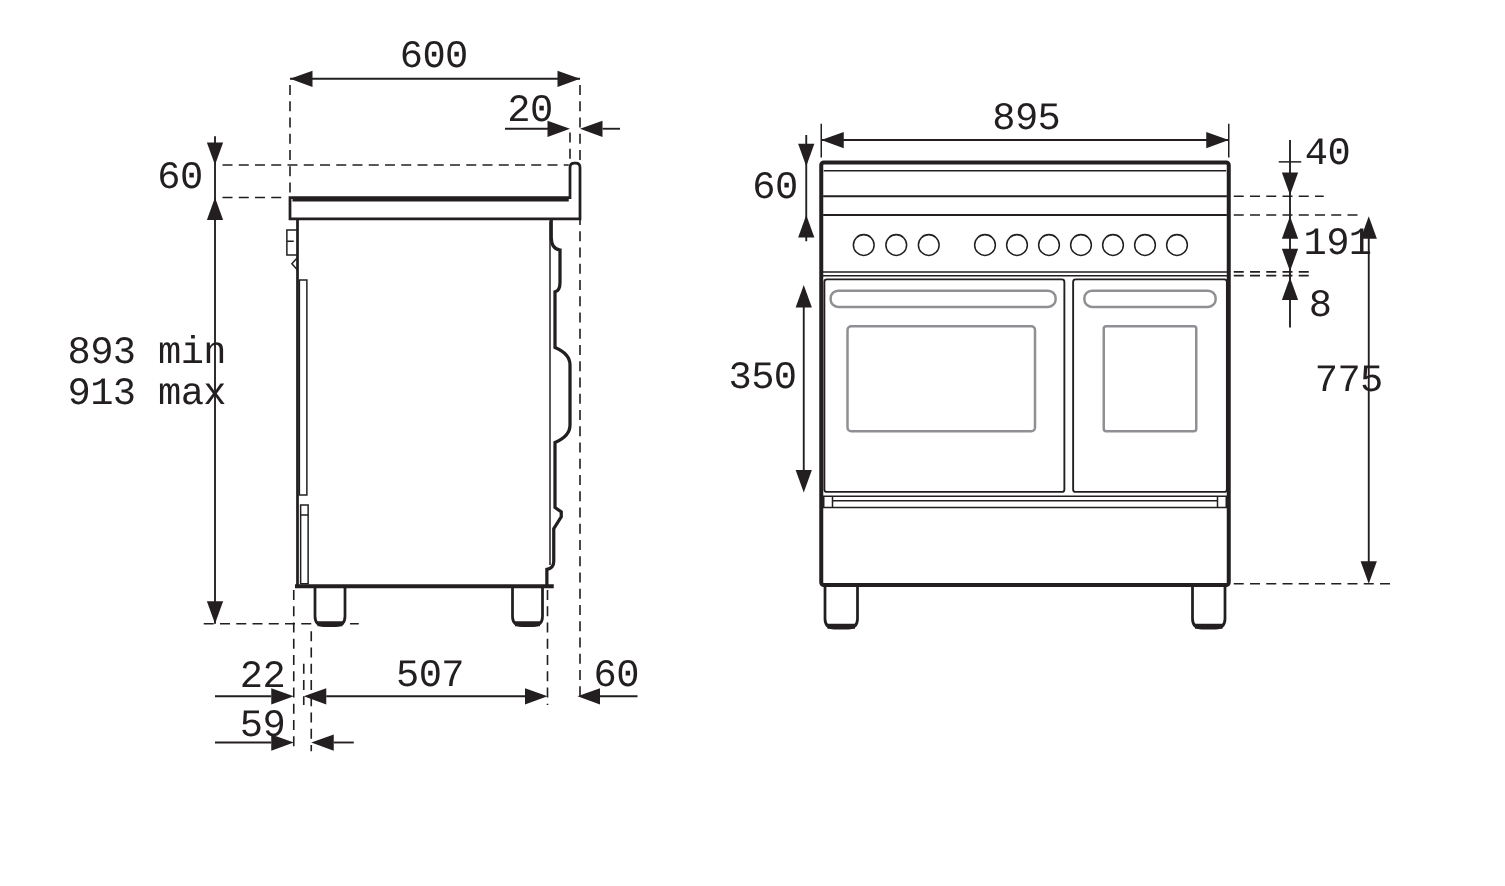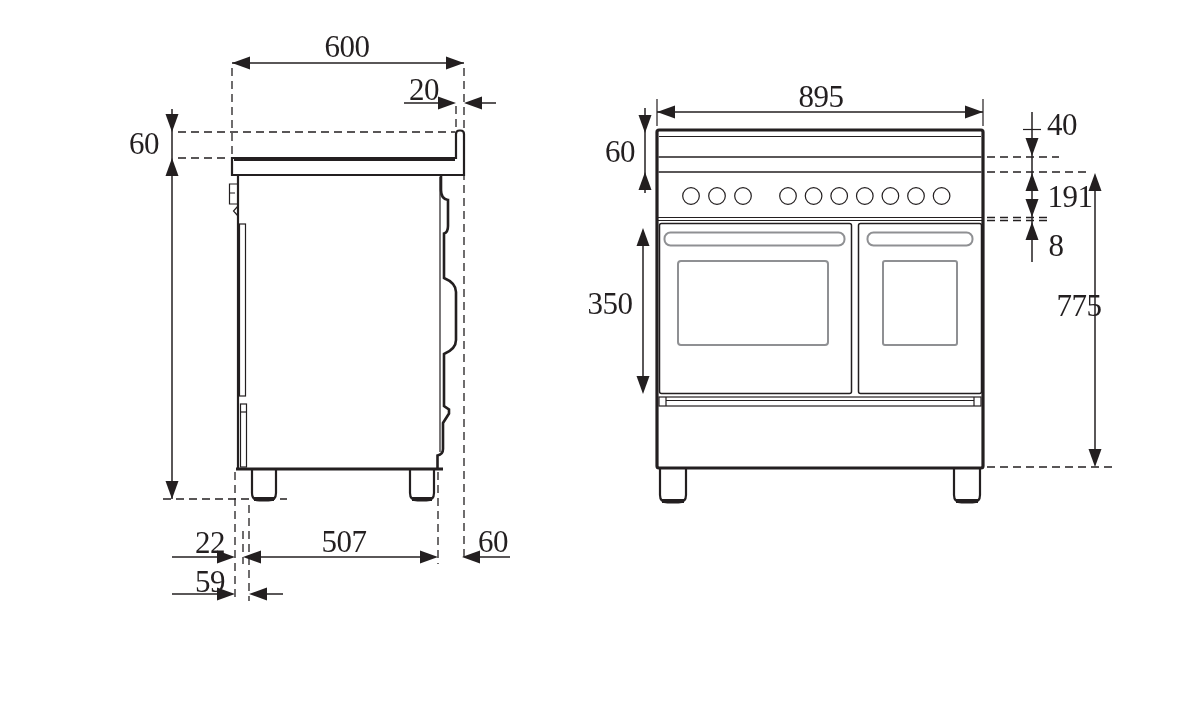--- a/index.html
+++ b/index.html
@@ -5,21 +5,21 @@
   :root{
     --line:#231f20;
     --detail:#8f9093;
     --bg:#ffffff;
   }
   html,body{margin:0;padding:0;background:var(--bg);}
   .canvas{
     position:relative;
     width:1204px;height:709px;
     background:var(--bg);
-    font-family:Liberation Serif, serif;
+    font-family:Liberation Mono, monospace;
     overflow:hidden;
   }
   svg{position:absolute;left:0;top:0;}
   
   .ln   {stroke:var(--line);fill:none;stroke-width:1.5;stroke-linecap:butt;}
   .ln2  {stroke-width:2.2;}
   .ln26 {stroke-width:2.6;}
   .ln3  {stroke-width:3.2;}
   .thin {stroke-width:1.2;}
   .dash {stroke:var(--line);fill:none;stroke-width:1.3;stroke-dasharray:8 5;}
@@ -183,20 +183,24 @@
 
       <path class="ln" d="M643,245 V378"></path>
       <polygon class="ah" points="643,228 636.5,246 649.5,246"></polygon>
       <polygon class="ah" points="643,394 636.5,376 649.5,376"></polygon>
     </g>
   </svg>
 
   <div class="dim" style="left:347px;top:46px" data-name="dim-label-top-width">600</div>
   <div class="dim" style="left:424px;top:89px" data-name="dim-label-upstand-thickness">20</div>
   <div class="dim" style="left:144px;top:143px" data-name="dim-label-upstand-height">60</div>
+  <div class="dim-block" style="left:54px;top:266px" data-name="dim-label-height-range">
+    <div data-name="dim-label-height-min">893 min</div>
+    <div data-name="dim-label-height-max">913 max</div>
+  </div>
   <div class="dim" style="left:210px;top:542px" data-name="dim-label-rear-clearance">22</div>
   <div class="dim" style="left:344px;top:541px" data-name="dim-label-foot-depth">507</div>
   <div class="dim" style="left:493px;top:541px" data-name="dim-label-front-clearance">60</div>
   <div class="dim" style="left:210px;top:581px" data-name="dim-label-rear-foot-offset">59</div>
 
   <div class="dim" style="left:821px;top:96px" data-name="dim-label-front-width">895</div>
   <div class="dim" style="left:620px;top:151px" data-name="dim-label-hob-height">60</div>
   <div class="dim" style="left:1062px;top:124px" data-name="dim-label-top-trim-height">40</div>
   <div class="dim" style="left:1070px;top:196px" data-name="dim-label-control-panel-height">191</div>
   <div class="dim" style="left:1056px;top:245px" data-name="dim-label-panel-door-gap">8</div>

